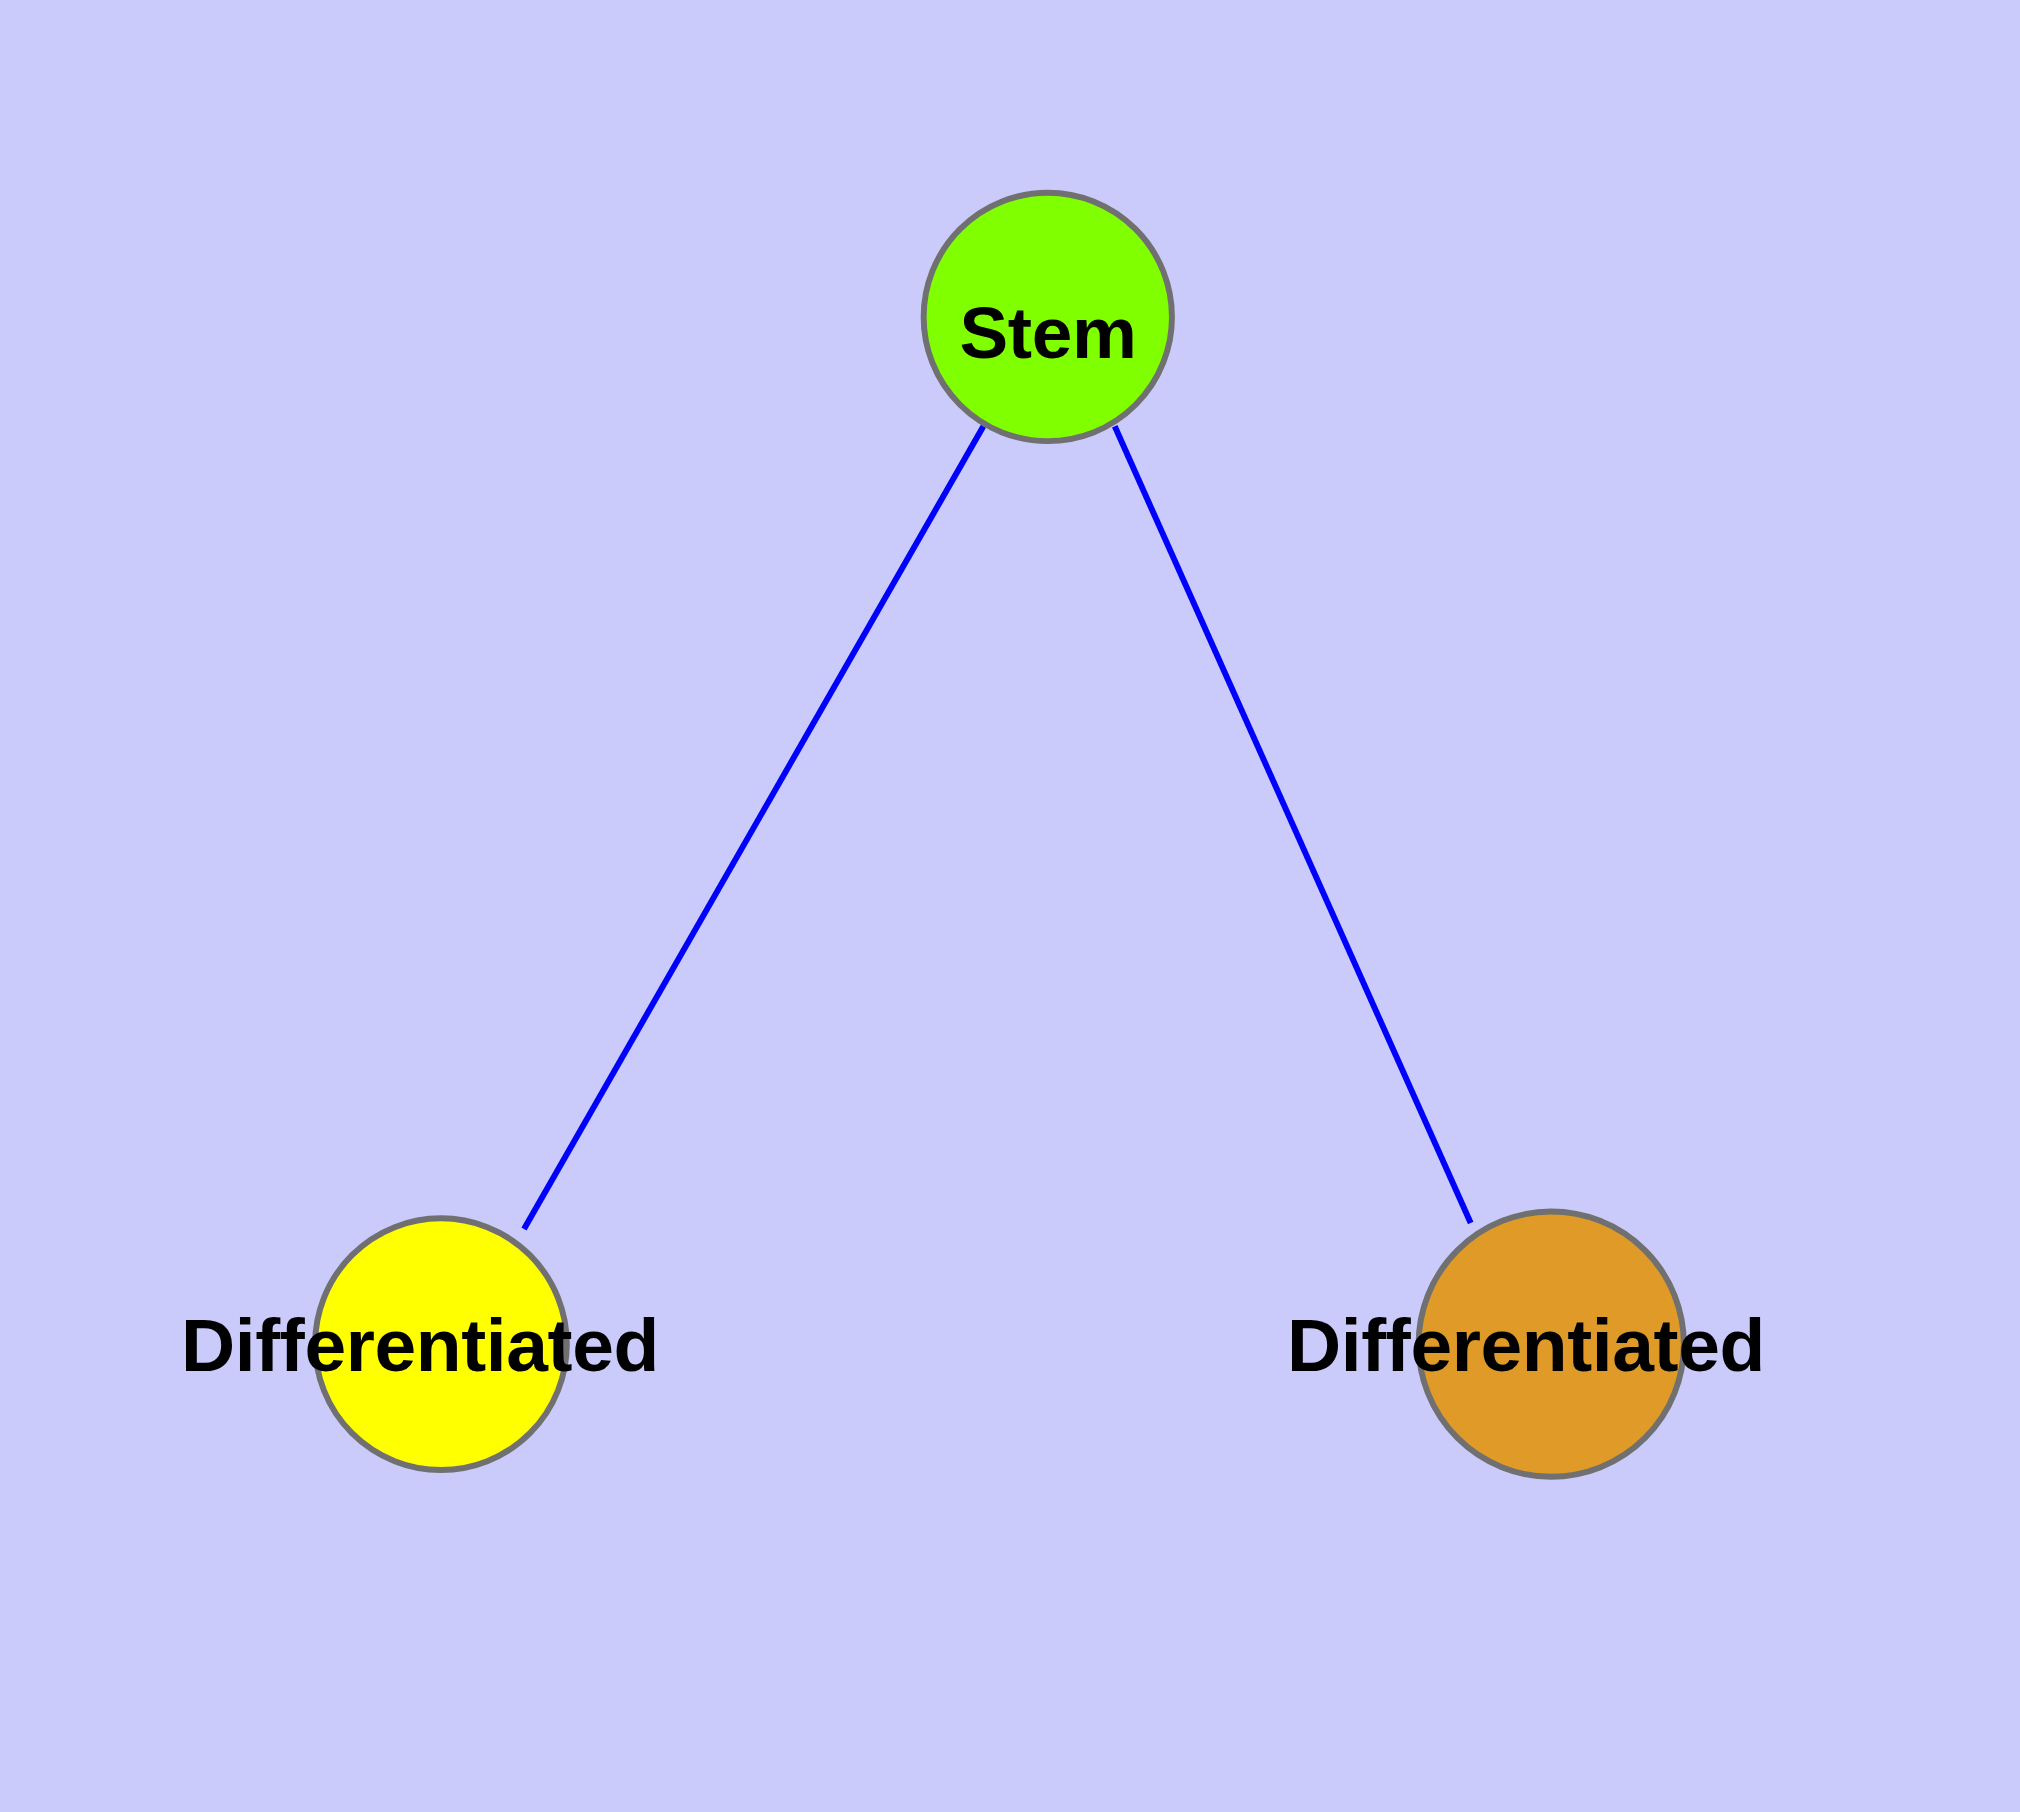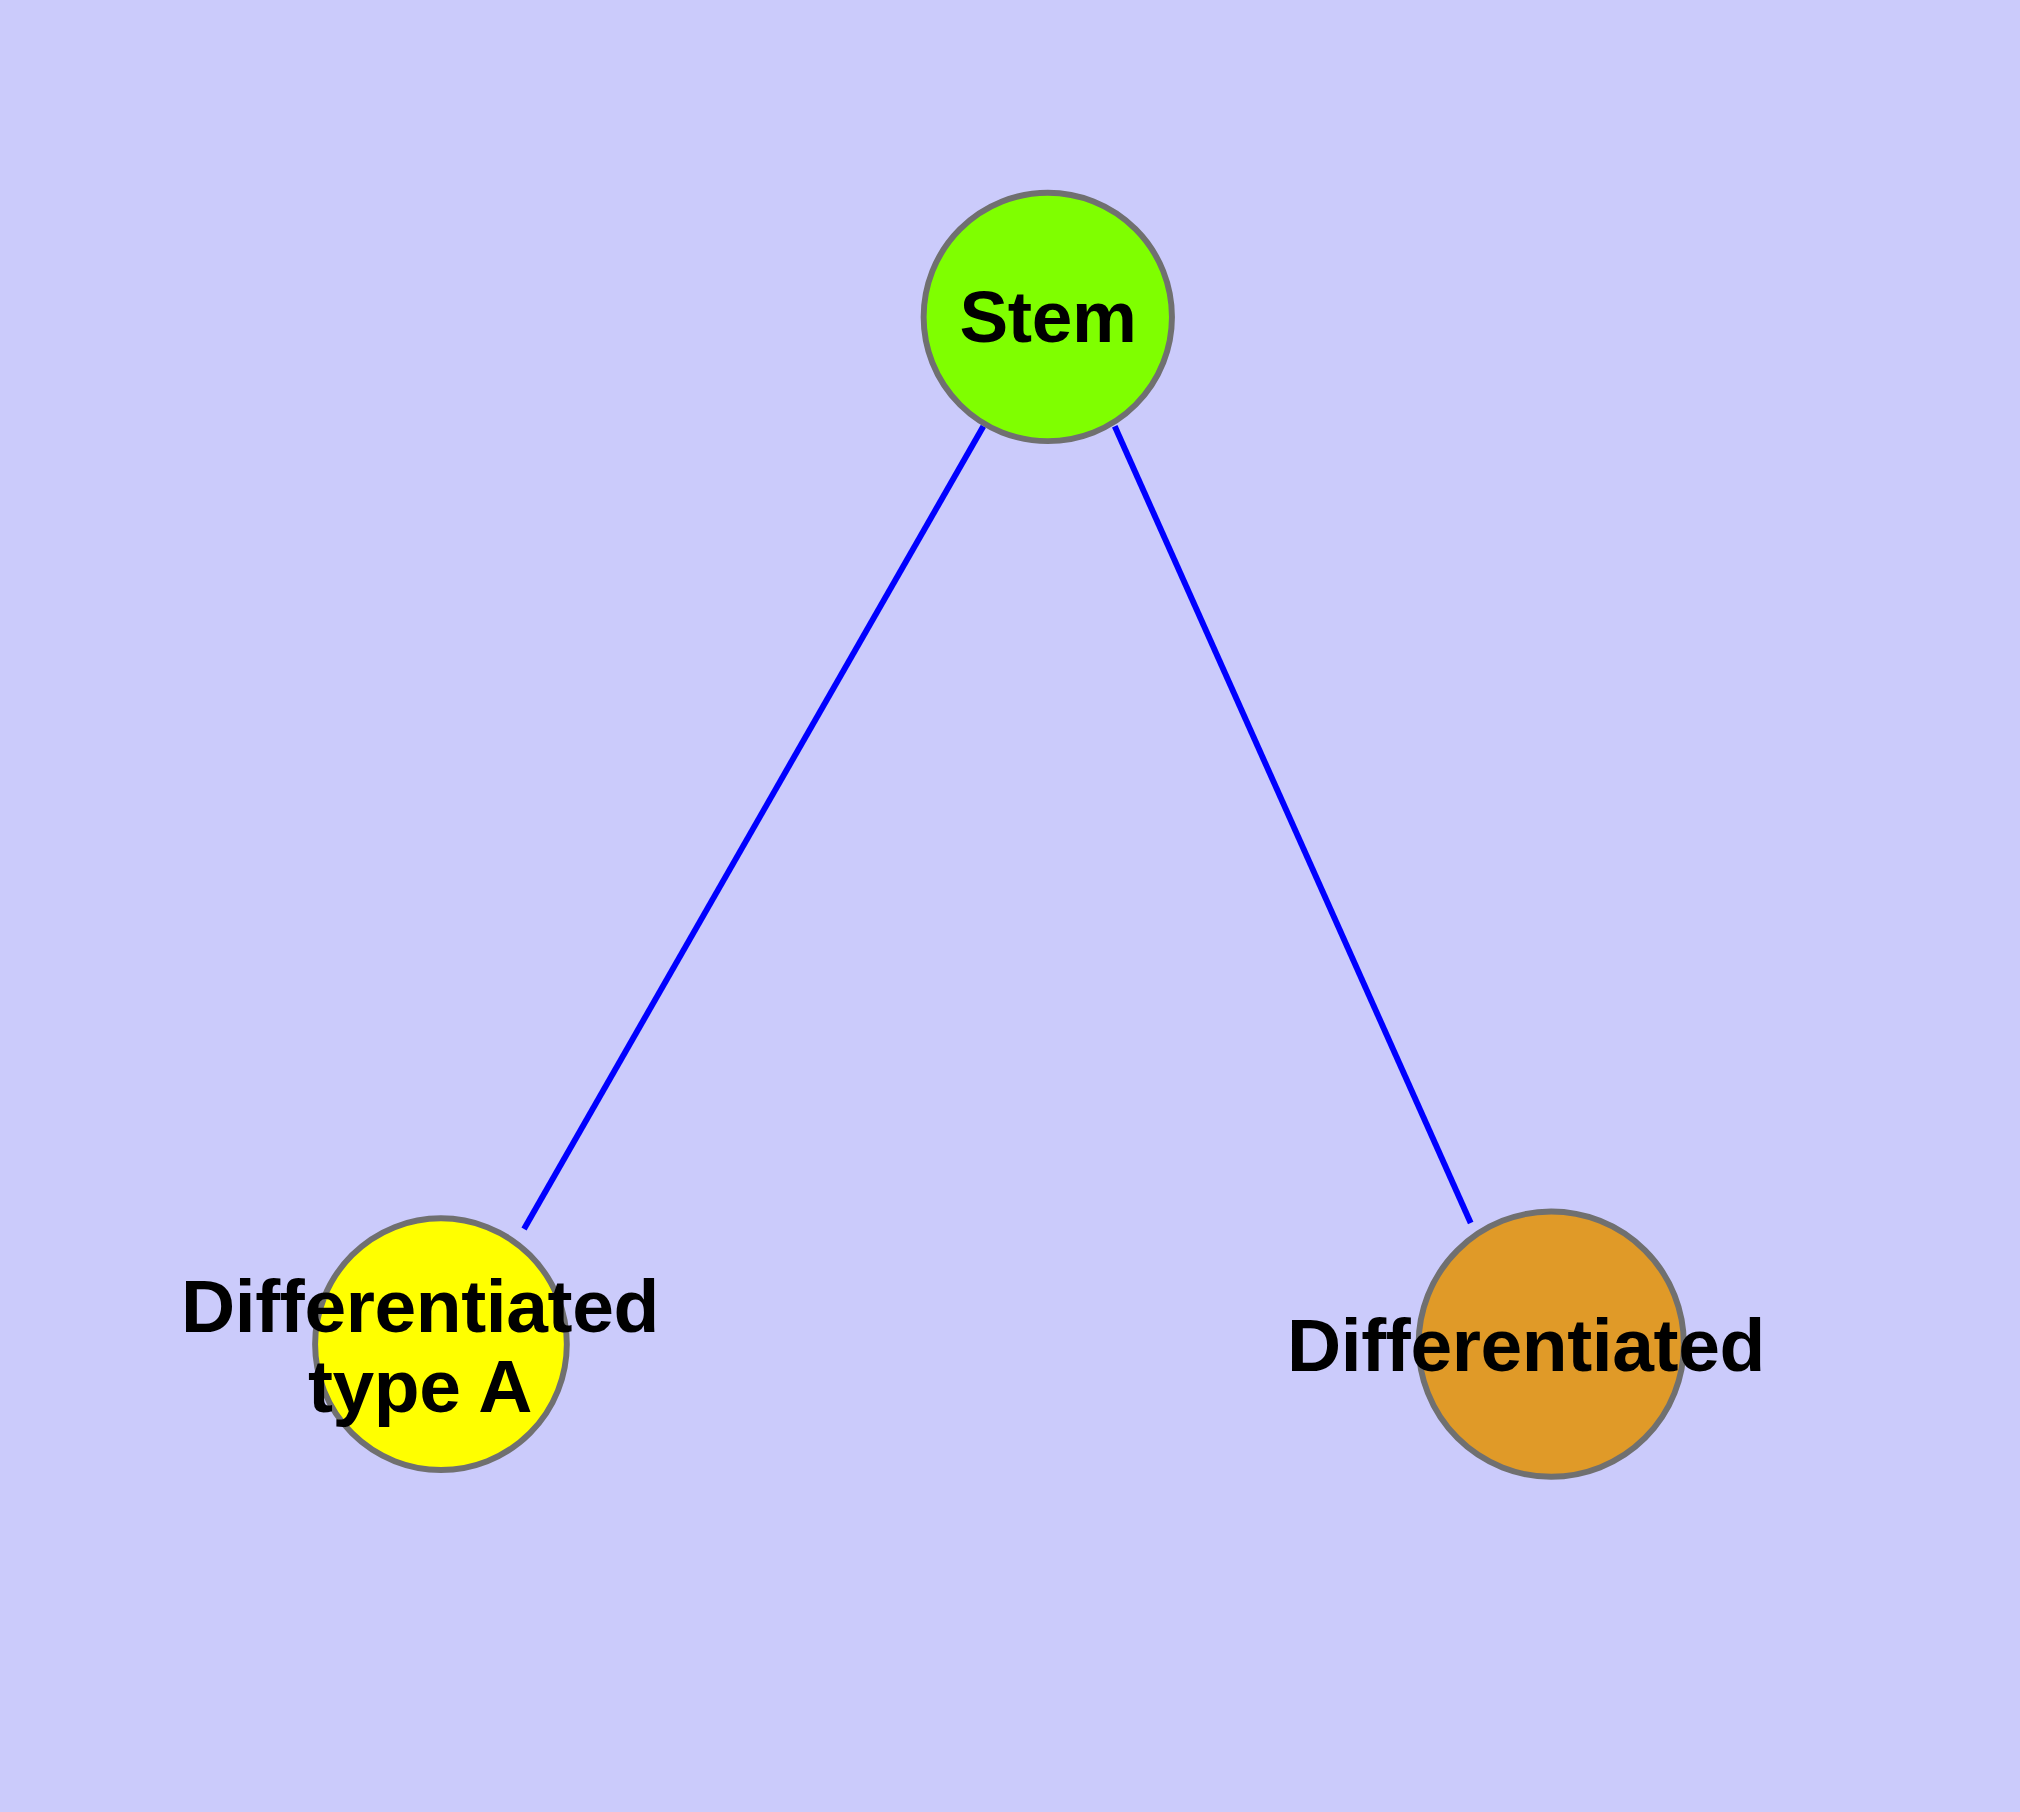--- a/index.html
+++ b/index.html
@@ -73,27 +73,26 @@
       <line x1="1315" y1="503" x2="1735" y2="1443" stroke="#0000ff" stroke-width="7" stroke-linecap="butt"></line>
     </g>
 
     <g>
       <circle cx="1236" cy="374" r="146.5" fill="#7fff00" stroke="#707070" stroke-width="7"></circle>
       <circle cx="520" cy="1586" r="148.5" fill="#ffff00" stroke="#707070" stroke-width="7"></circle>
       <circle cx="1830" cy="1586" r="156.5" fill="#e09a28" stroke="#707070" stroke-width="7"></circle>
     </g>
   </svg>
 
-  <div class="node-label" id="label-stem" style="left: 1048px; top: 317px; text-align: right;">
+  <div class="node-label" id="label-stem" style="left: 1048px; top: 333px; text-align: right;">
     <div>Stem</div>
   </div>
 
   <div class="node-label" id="label-type-a" style="left: 420px; top: 1346px;">
     <div>Differentiated</div>
-    <div>type A</div>
   </div>
 
   <div class="node-label" id="label-type-b" style="left: 1526px; top: 1346px;">
     <div>Differentiated</div>
   </div>
 
 </div>
 
 
 </body></html>

